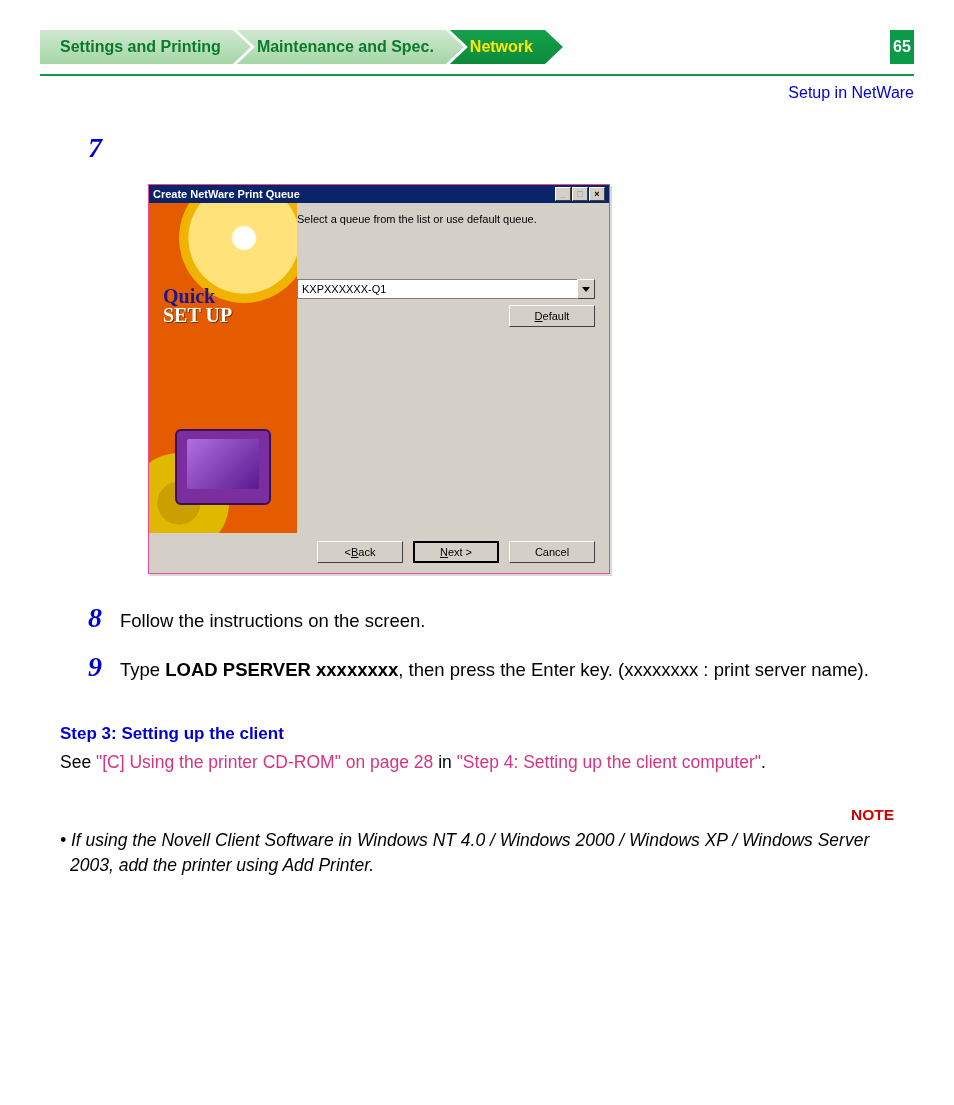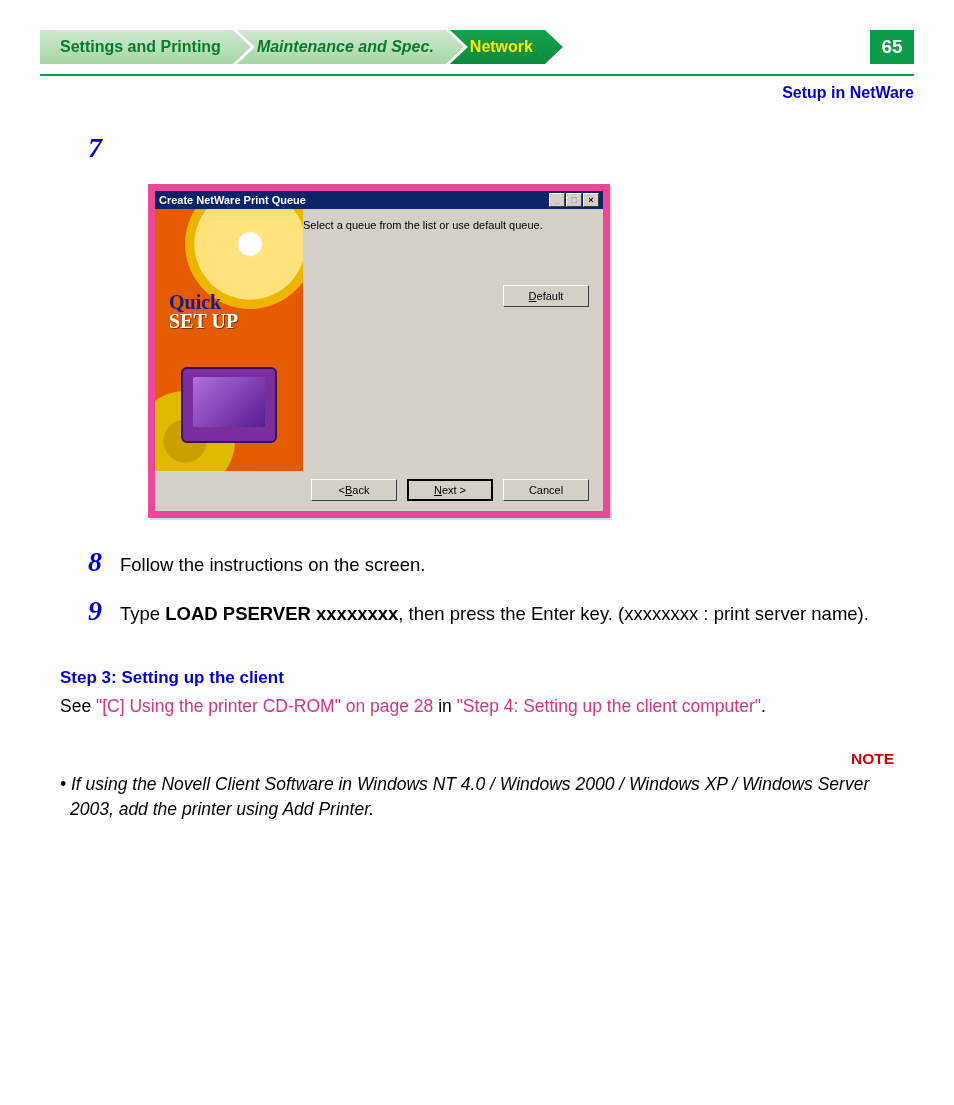--- a/index.html
+++ b/index.html
@@ -24,61 +24,61 @@
     display: flex;
     align-items: center;
     padding: 0 30px 0 20px;
     font-size: 16px;
     font-weight: bold;
     clip-path: polygon(0 0, calc(100% - 18px) 0, 100% 50%, calc(100% - 18px) 100%, 0 100%, 18px 50%);
     margin-left: -14px;
   }
   .tab:first-child { margin-left: 0; clip-path: polygon(0 0, calc(100% - 18px) 0, 100% 50%, calc(100% - 18px) 100%, 0 100%); }
   .tab-settings { background: linear-gradient(to bottom, #cfe8d0, #a5d6a7); color: #0b7a2a; }
-  .tab-maintenance { background: linear-gradient(to bottom, #cfe8d0, #a5d6a7); color: #0b7a2a; font-style: italic; }
+  .tab-maintenance { background: linear-gradient(to bottom, #cfe8d0, #a5d6a7); color: #0b7a2a; }
   .tab-network { background: linear-gradient(to bottom, #16a04a, #0b8b3d); color: #ffe600; }
   .spacer { flex: 1; }
   .page-number {
-    background: #0b9a47; color: #fff; width: 44px; height: 34px;
+    background: #0b9a47; color: #fff; width: 24px; height: 34px;
     display: flex; align-items: center; justify-content: center;
-    font-weight: bold; font-size: 19px;
+    font-weight: bold; font-size: 16px;
   }
   .rule { height: 2px; background: #0b9a47; margin-bottom: 8px; }
-  .breadcrumb { text-align: right; color: #0000d0; font-weight: bold; font-size: 16px; margin-bottom: 30px; }
+  .breadcrumb { text-align: right; color: #0000d0; font-weight: normal; font-size: 16px; margin-bottom: 30px; }
   .content { padding: 0 20px 0 20px; }
   .step-row { display: flex; margin-bottom: 16px; }
   .step-num {
     width: 60px; flex-shrink: 0;
     color: #0000d0; font-weight: bold; font-style: italic;
     font-size: 28px; font-family: "Times New Roman", serif; text-align: right; padding-right: 18px;
   }
   .step-text { font-size: 18.5px; color: #000; line-height: 1.45; padding-top: 6px; }
   .step-text .bold { font-weight: bold; }
   .dialog-block { margin: 20px 0 28px 88px; }
   
   .dlg {
-    width: 462px; border: 7px solid #ec4899;
+    width: 462px; border: 1px solid #ec4899;
     box-shadow: 2px 2px 0 rgba(0,0,0,0.15);
     font-family: Tahoma, "MS Sans Serif", sans-serif;
   }
   .dlg-title {
     background: #0a246a; color: #fff; font-size: 11px; font-weight: bold;
     padding: 2px 4px; display: flex; align-items: center;
   }
   .dlg-title-text { flex: 1; }
   .win-btns { display: flex; gap: 1px; }
   .win-btn {
     width: 16px; height: 14px; background: #d4d0c8; border: 1px solid #fff;
     border-right-color: #404040; border-bottom-color: #404040;
     font-size: 9px; line-height: 12px; text-align: center; color: #000;
   }
   .win-btn.disabled { color: #888; }
   .dlg-body { background: #d4d0c8; display: flex; }
   .dlg-left {
-    width: 148px; height: 262px; background: #e55b00;
+    width: 148px; height: 330px; background: #e55b00;
     position: relative; overflow: hidden;
   }
   .cd { position: absolute; width: 130px; height: 130px; border-radius: 50%;
     background: radial-gradient(circle at 50% 50%, #fff 0 12%, #ffe27a 14% 60%, #f0b400 61% 100%);
     top: -30px; left: 30px; }
   .gear { position: absolute; width: 100px; height: 100px; border-radius: 50%;
     background: radial-gradient(circle, #caa000 0 30%, #e0b800 31% 100%);
     bottom: -20px; left: -20px; }
   .monitor { position: absolute; width: 96px; height: 76px; bottom: 28px; left: 26px;
     background: #7a2ea0; border-radius: 6px; border: 2px solid #3d0f57; }
@@ -163,20 +163,28 @@
           <div class="cd"></div>
           <div class="gear"></div>
           <div class="monitor"></div>
           <div class="quick">
             <span class="q1">Quick</span>
             <span class="q2">SET UP</span>
           </div>
         </div>
         <div class="dlg-right">
           <div class="dlg-instruction">Select a queue from the list or use default queue.</div>
+          <div class="combo">
+            <input class="combo-input" value="KXPXXXXXX-Q1" style="">
+            <div class="combo-btn">
+              <svg viewBox="0 0 8 5">
+                  <polygon points="0,0 8,0 4,5" fill="#000"></polygon>
+                </svg>
+            </div>
+          </div>
           <div class="default-row">
             <div class="btn">
               <span class="ul">D</span>
                 <span>efault</span>
             </div>
           </div>
         </div>
       </div>
       <div class="dlg-footer">
         <div class="btn">

